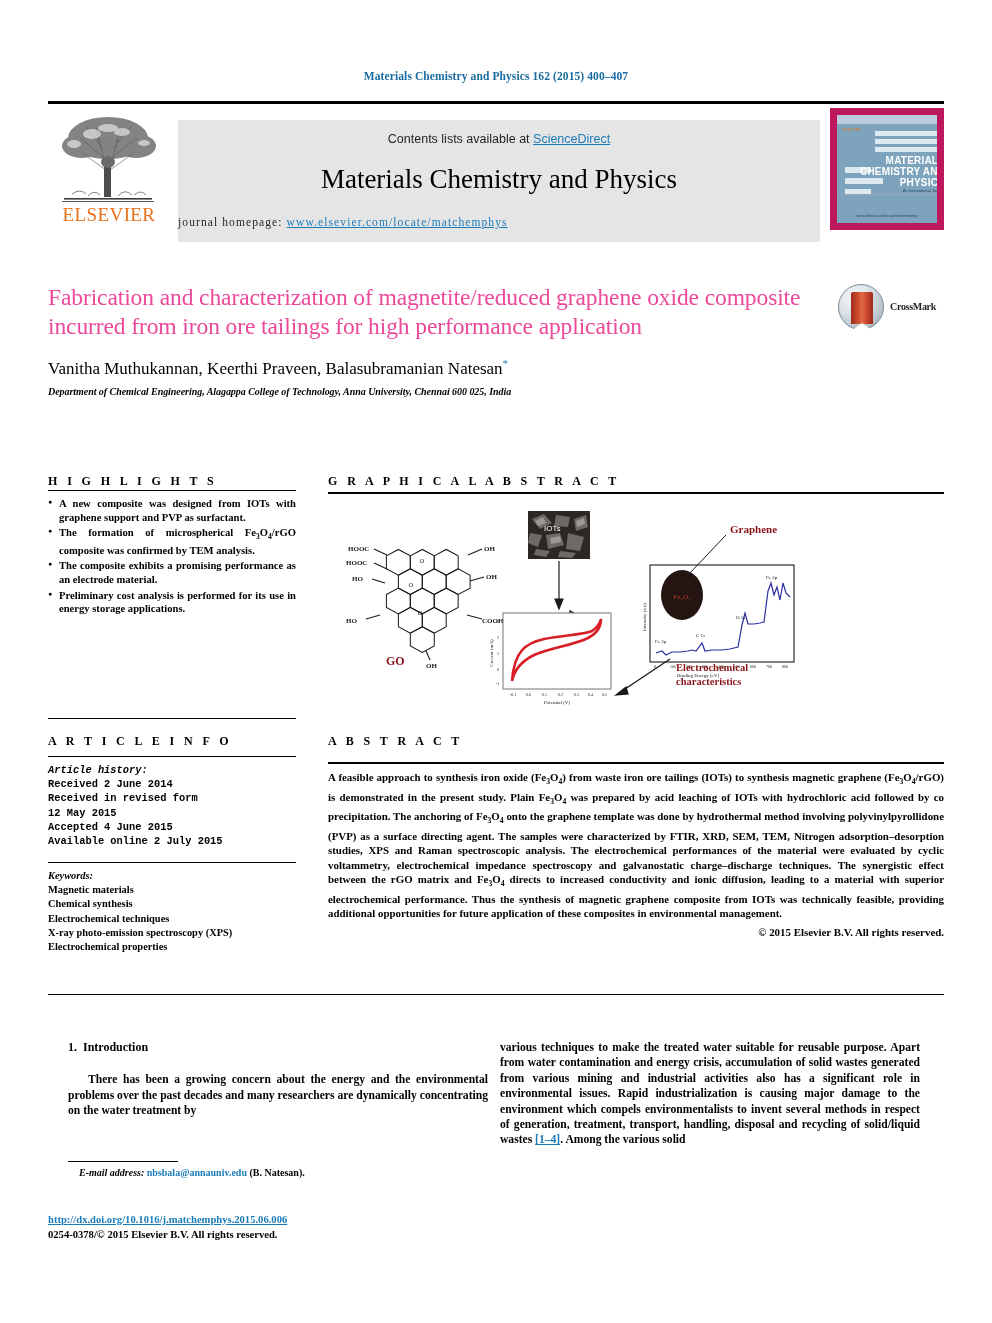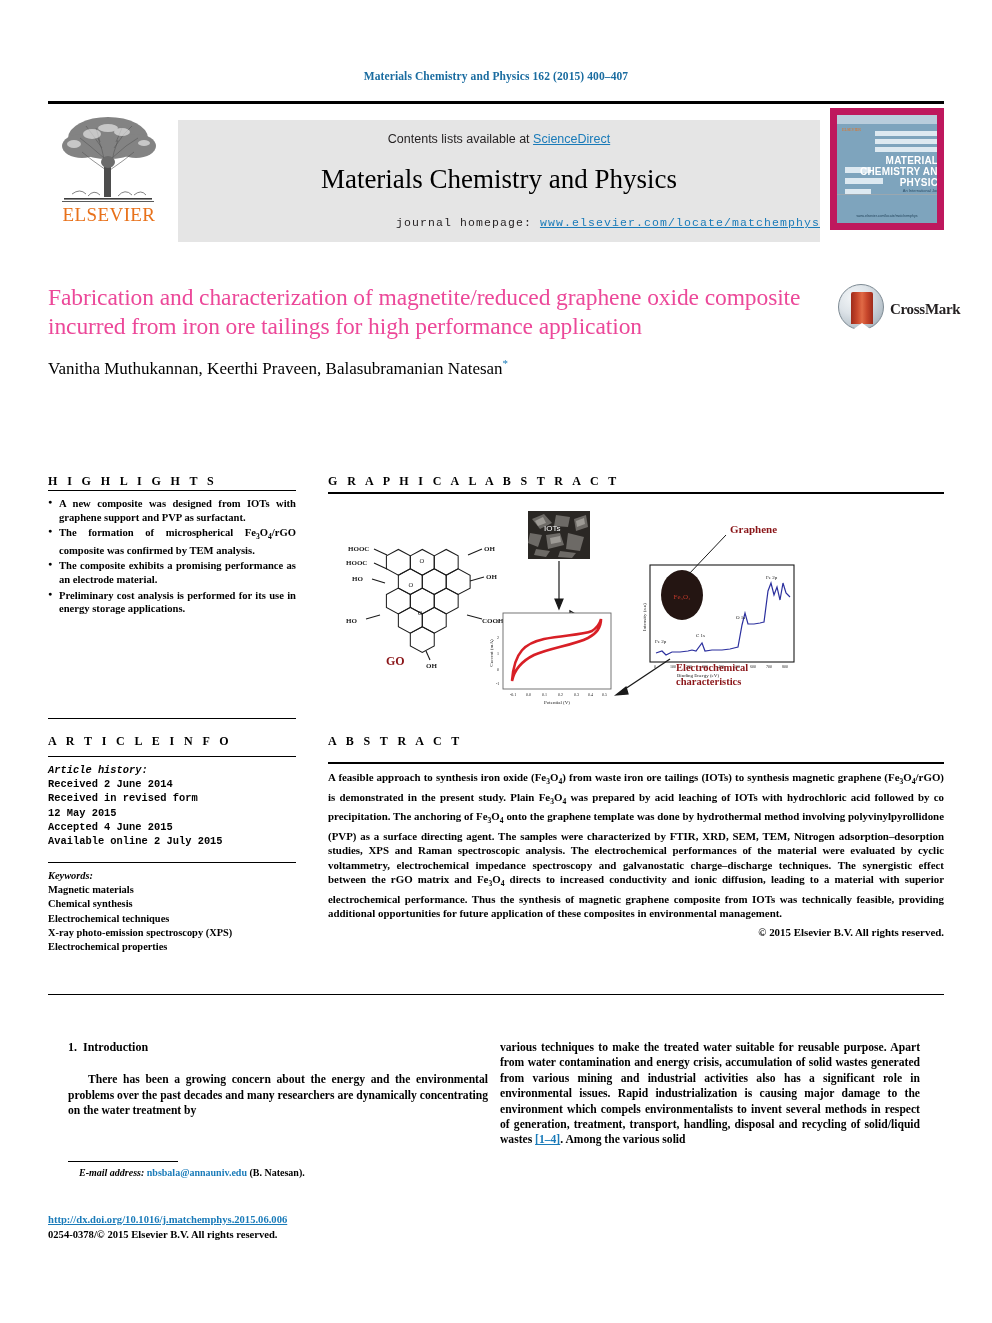--- a/index.html
+++ b/index.html
@@ -97,22 +97,22 @@
     width: 642px;
     text-align: center;
     font-family: "Liberation Serif", serif;
     font-size: 27px;
     color: #000;
   }
   .homepage-line {
     position: absolute;
     left: 0; top: 96px;
     width: 642px;
-    text-align: right;
-    font-family: Liberation Mono, monospace;
+    text-align: left;
+    font-family: Liberation Serif, serif;
     font-size: 11.5px;
     letter-spacing: 1.1px;
     color: #231f20;
   }
   .homepage-line .url { color: #1a7bb9; }
 
   .cover-thumb {
     position: absolute;
     left: 782px; top: 0;
     width: 114px;
@@ -235,21 +235,21 @@
     width: 0; height: 0;
     border-left: 11px solid transparent;
     border-right: 11px solid transparent;
     border-bottom: 8px solid #ffffff;
   }
   .cm-text {
     position: absolute;
     left: 52px; top: 17px;
     font-family: "Liberation Serif", serif;
     font-weight: bold;
-    font-size: 15px;
+    font-size: 10px;
     color: #231f20;
     letter-spacing: -0.3px;
   }
 
   
   .colrule-left {
     position: absolute;
     left: 48px;
     width: 248px;
     height: 1px;
@@ -484,20 +484,21 @@
       <div class="cv-sub" style="top:79px;">devoted to rapid publication of</div>
       <div class="cv-sub" style="top:85px;">experimental and theoretical papers</div>
       <div class="cv-footbar"></div>
       <div class="cv-footbar-txt">www.elsevier.com/locate/matchemphys</div>
     </div>
   </div>
 
   <div class="title-block">
     <div class="art-title">Fabrication and characterization of magnetite/reduced graphene oxide composite incurred from iron ore tailings for high performance application</div>
     <div class="authors"><span>Vanitha Muthukannan, Keerthi Praveen, Balasubramanian Natesan</span><span class="star">*</span></div>
+    <div class="affil">Department of Chemical Engineering, Alagappa College of Technology, Anna University, Chennai 600 025, India</div>
   </div>
 
   <div class="crossmark">
     <div class="cm-circle">
       <div class="cm-book"></div>
     </div>
     <div class="cm-text">CrossMark</div>
   </div>
 
   <div class="sec-head" style="left:48px; top:474px;">H I G H L I G H T S</div>

